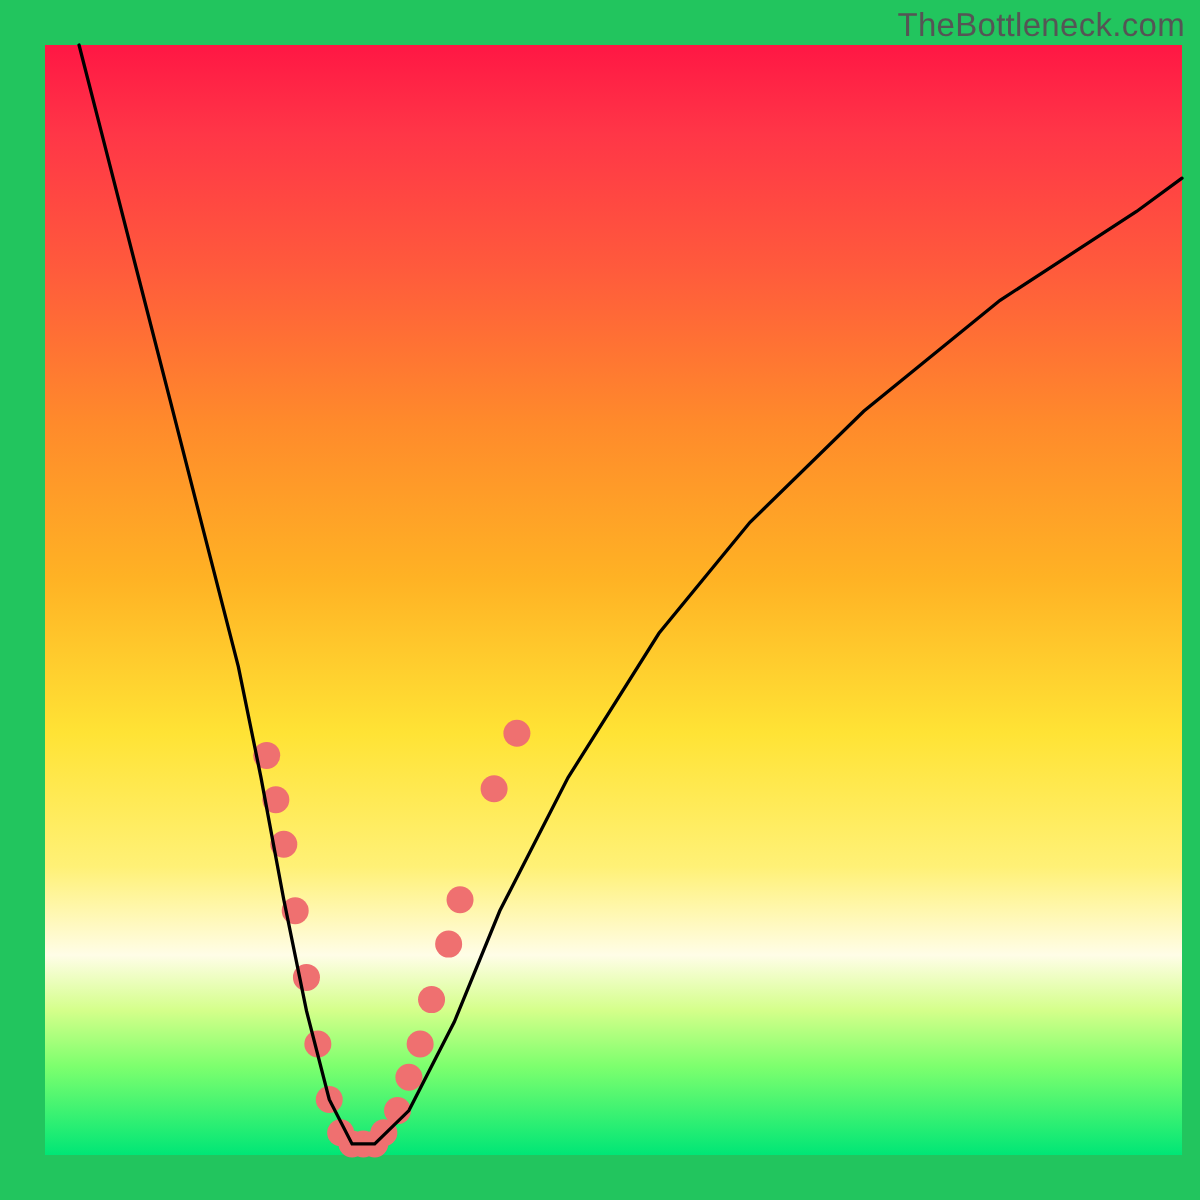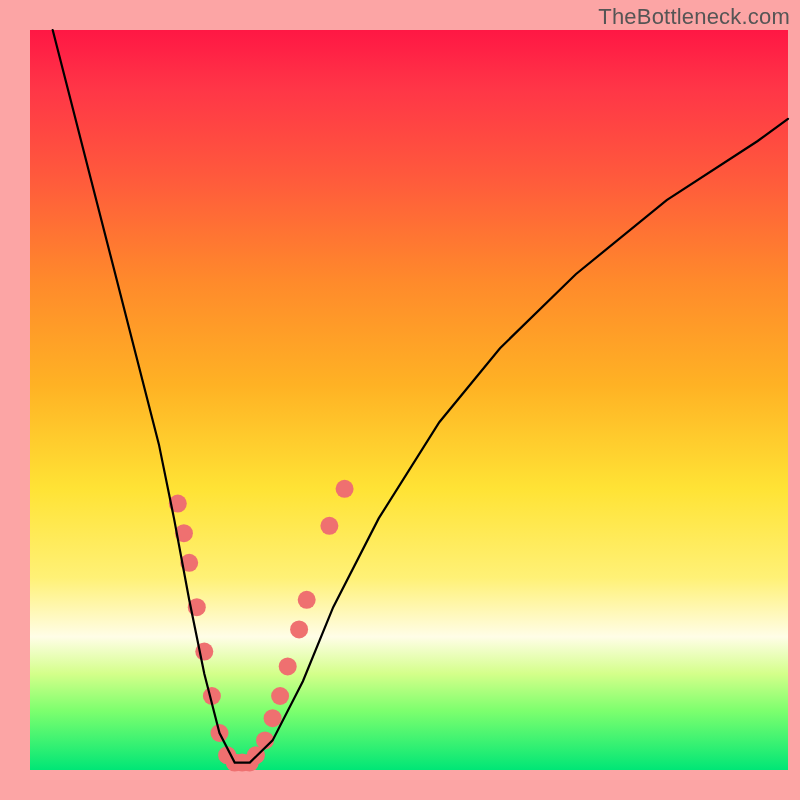--- a/index.html
+++ b/index.html
@@ -7,21 +7,21 @@
     padding: 0;
     width: 800px;
     height: 800px;
     overflow: hidden;
     font-family: Arial, Helvetica, sans-serif;
   }
   .stage {
     position: relative;
     width: 800px;
     height: 800px;
-    background: #fca5a5;
+    background: #22c55e;
   }
   .plot-area {
     position: absolute;
     left: 30px;
     top: 30px;
     width: 758px;
     height: 740px;
     background: linear-gradient(to bottom,
       #ff1744 0%,
       #ff3647 8%,

